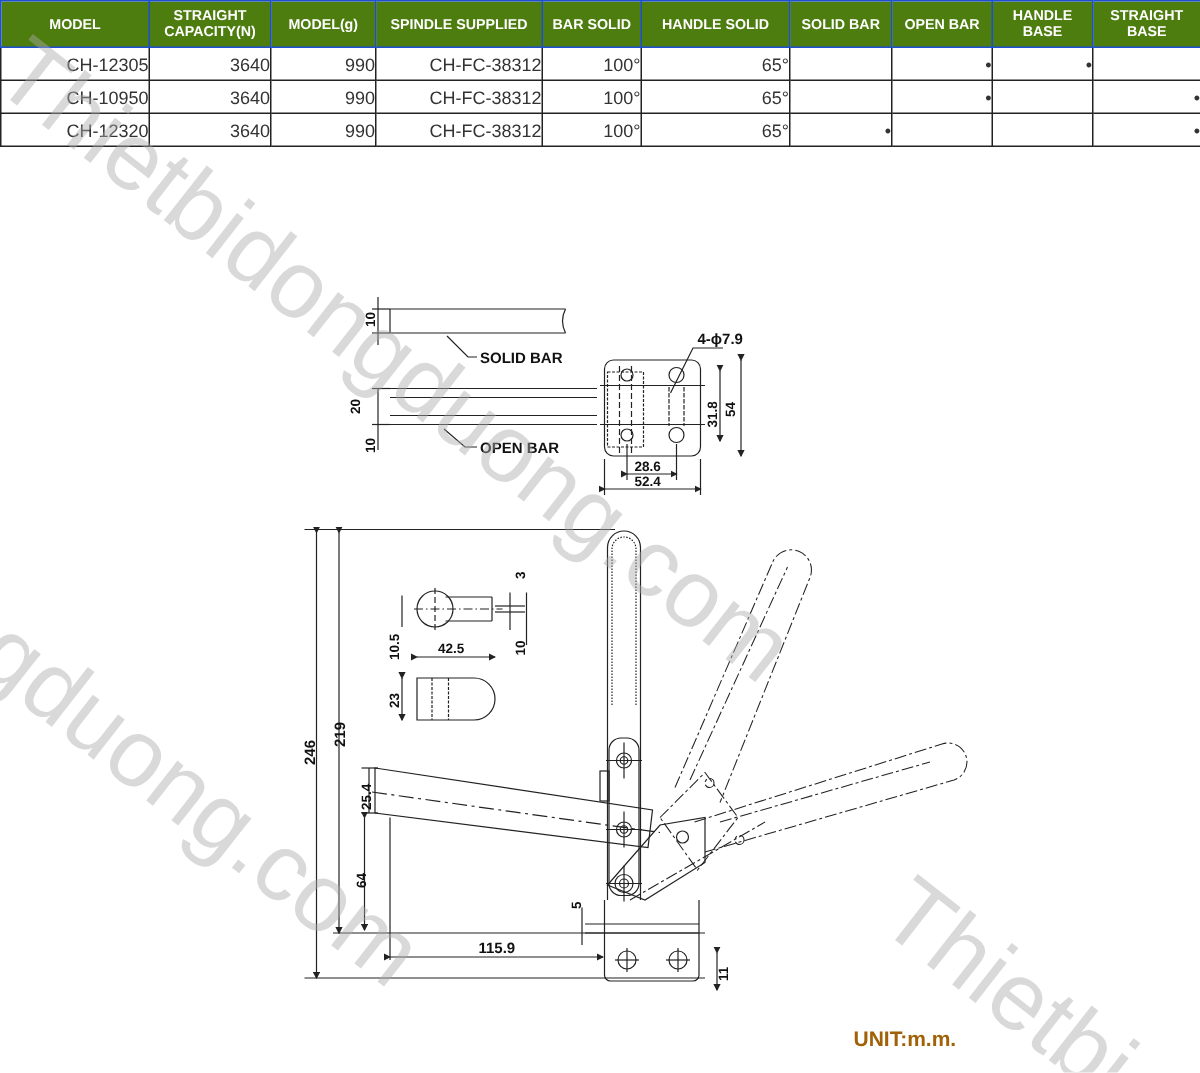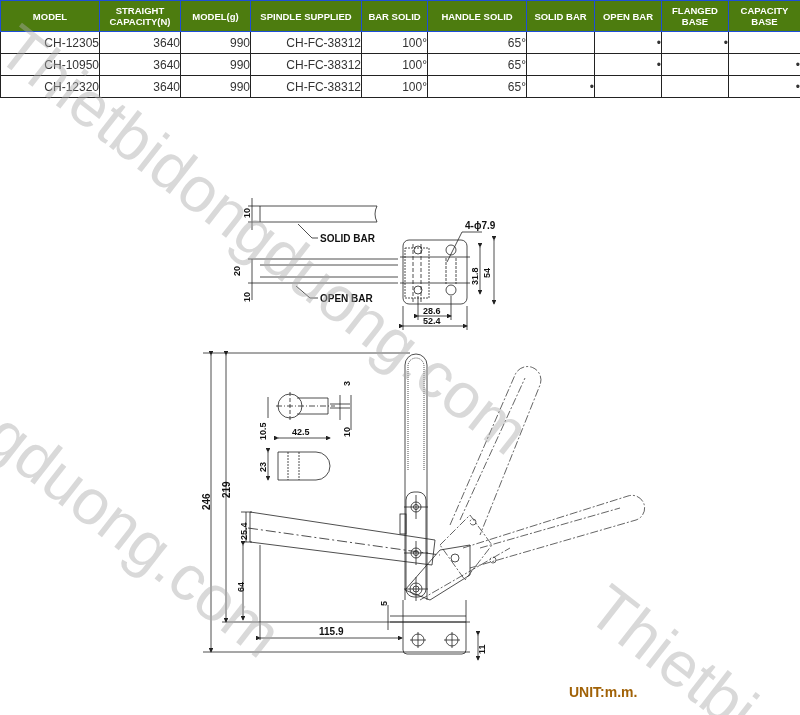--- a/index.html
+++ b/index.html
@@ -31,22 +31,22 @@
   <thead>
     <tr>
       <th>MODEL</th>
       <th>STRAIGHT CAPACITY(N)</th>
       <th>MODEL(g)</th>
       <th>SPINDLE SUPPLIED</th>
       <th>BAR SOLID</th>
       <th>HANDLE SOLID</th>
       <th>SOLID BAR</th>
       <th>OPEN BAR</th>
-      <th>FLANGED BASE</th>
-      <th>CAPACITY BASE</th>
+      <th>HANDLE BASE</th>
+      <th>STRAIGHT BASE</th>
     </tr>
   </thead>
   <tbody>
     <tr>
       <td>CH-12305</td>
       <td>3640</td>
       <td>990</td>
       <td>CH-FC-38312</td>
       <td>100°</td>
       <td>65°</td>

